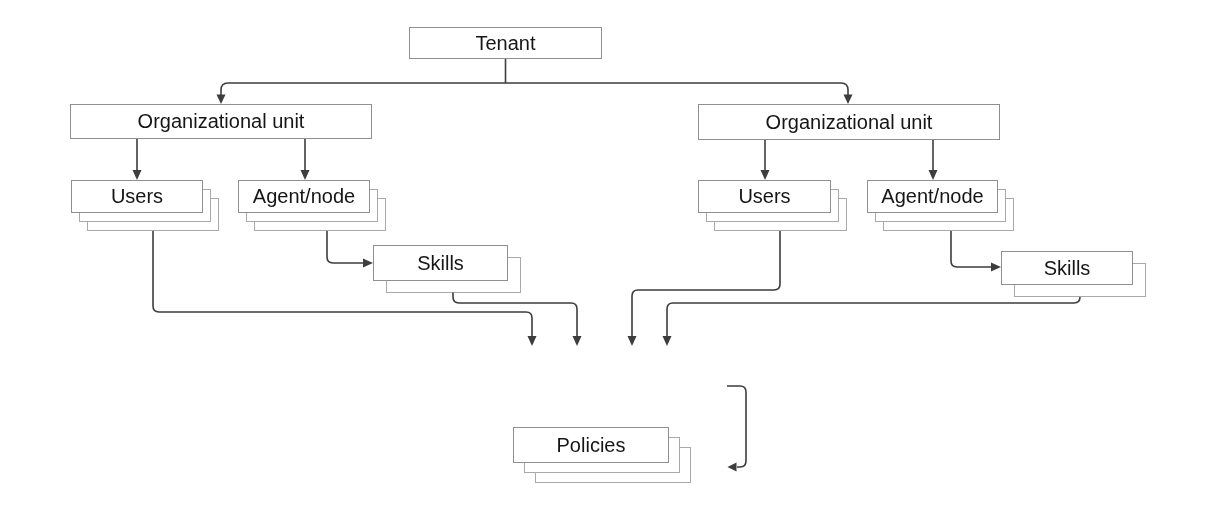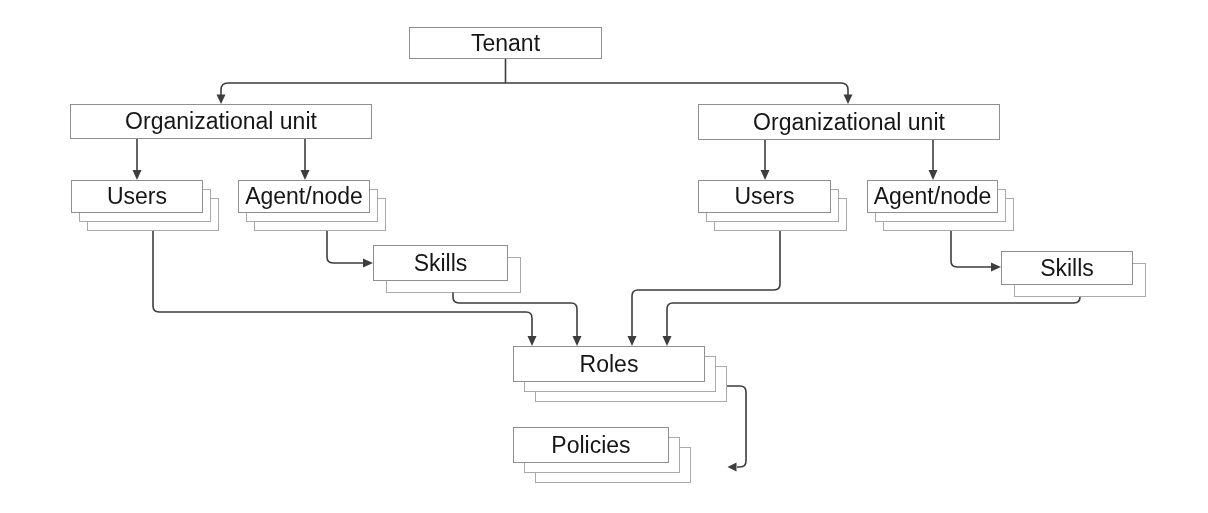--- a/index.html
+++ b/index.html
@@ -25,21 +25,21 @@
   }
   .s3 .l1{left:8px;top:9px}
   .s3 .l2{left:16px;top:18px}
   .s3b .l1{left:11px;top:10px}
   .s3b .l2{left:22px;top:20px}
   .s2 .l1{left:13px;top:12px}
   .box{
     position:absolute;left:0;top:0;width:100%;height:100%;
     background:#fff;border:1.3px solid var(--border-color);
     display:flex;align-items:center;justify-content:center;
-    font-size:23px;color:var(--text-color);
+    font-size:20px;color:var(--text-color);
     white-space:nowrap;
   }
   svg.connectors{
     position:absolute;left:0;top:0;width:1208px;height:513px;
     pointer-events:none;
   }
   svg .conn{fill:none;stroke:var(--connector-color);stroke-width:1.6px;}
   svg .arrow{fill:var(--connector-color);stroke:none;}
 </style>
 </head>
@@ -86,25 +86,20 @@
     <div class="layer l2"></div>
     <div class="layer l1"></div>
     <div class="box">Agent/node</div>
   </div>
 
   <div class="stack s2" style="left:1001px;top:251px;width:132px;height:34px">
     <div class="layer l1"></div>
     <div class="box">Skills</div>
   </div>
 
-  <div class="stack s3b" style="left:513px;top:346px;width:192px;height:36px">
-    <div class="layer l2"></div>
-    <div class="layer l1"></div>
-    <div class="box">Roles</div>
-  </div>
 
   <div class="stack s3b" style="left:513px;top:427px;width:156px;height:36px">
     <div class="layer l2"></div>
     <div class="layer l1"></div>
     <div class="box">Policies</div>
   </div>
 
   <svg class="connectors" viewBox="0 0 1208 513">
 
     <path class="conn" d="M505.5 59 V83"></path>

